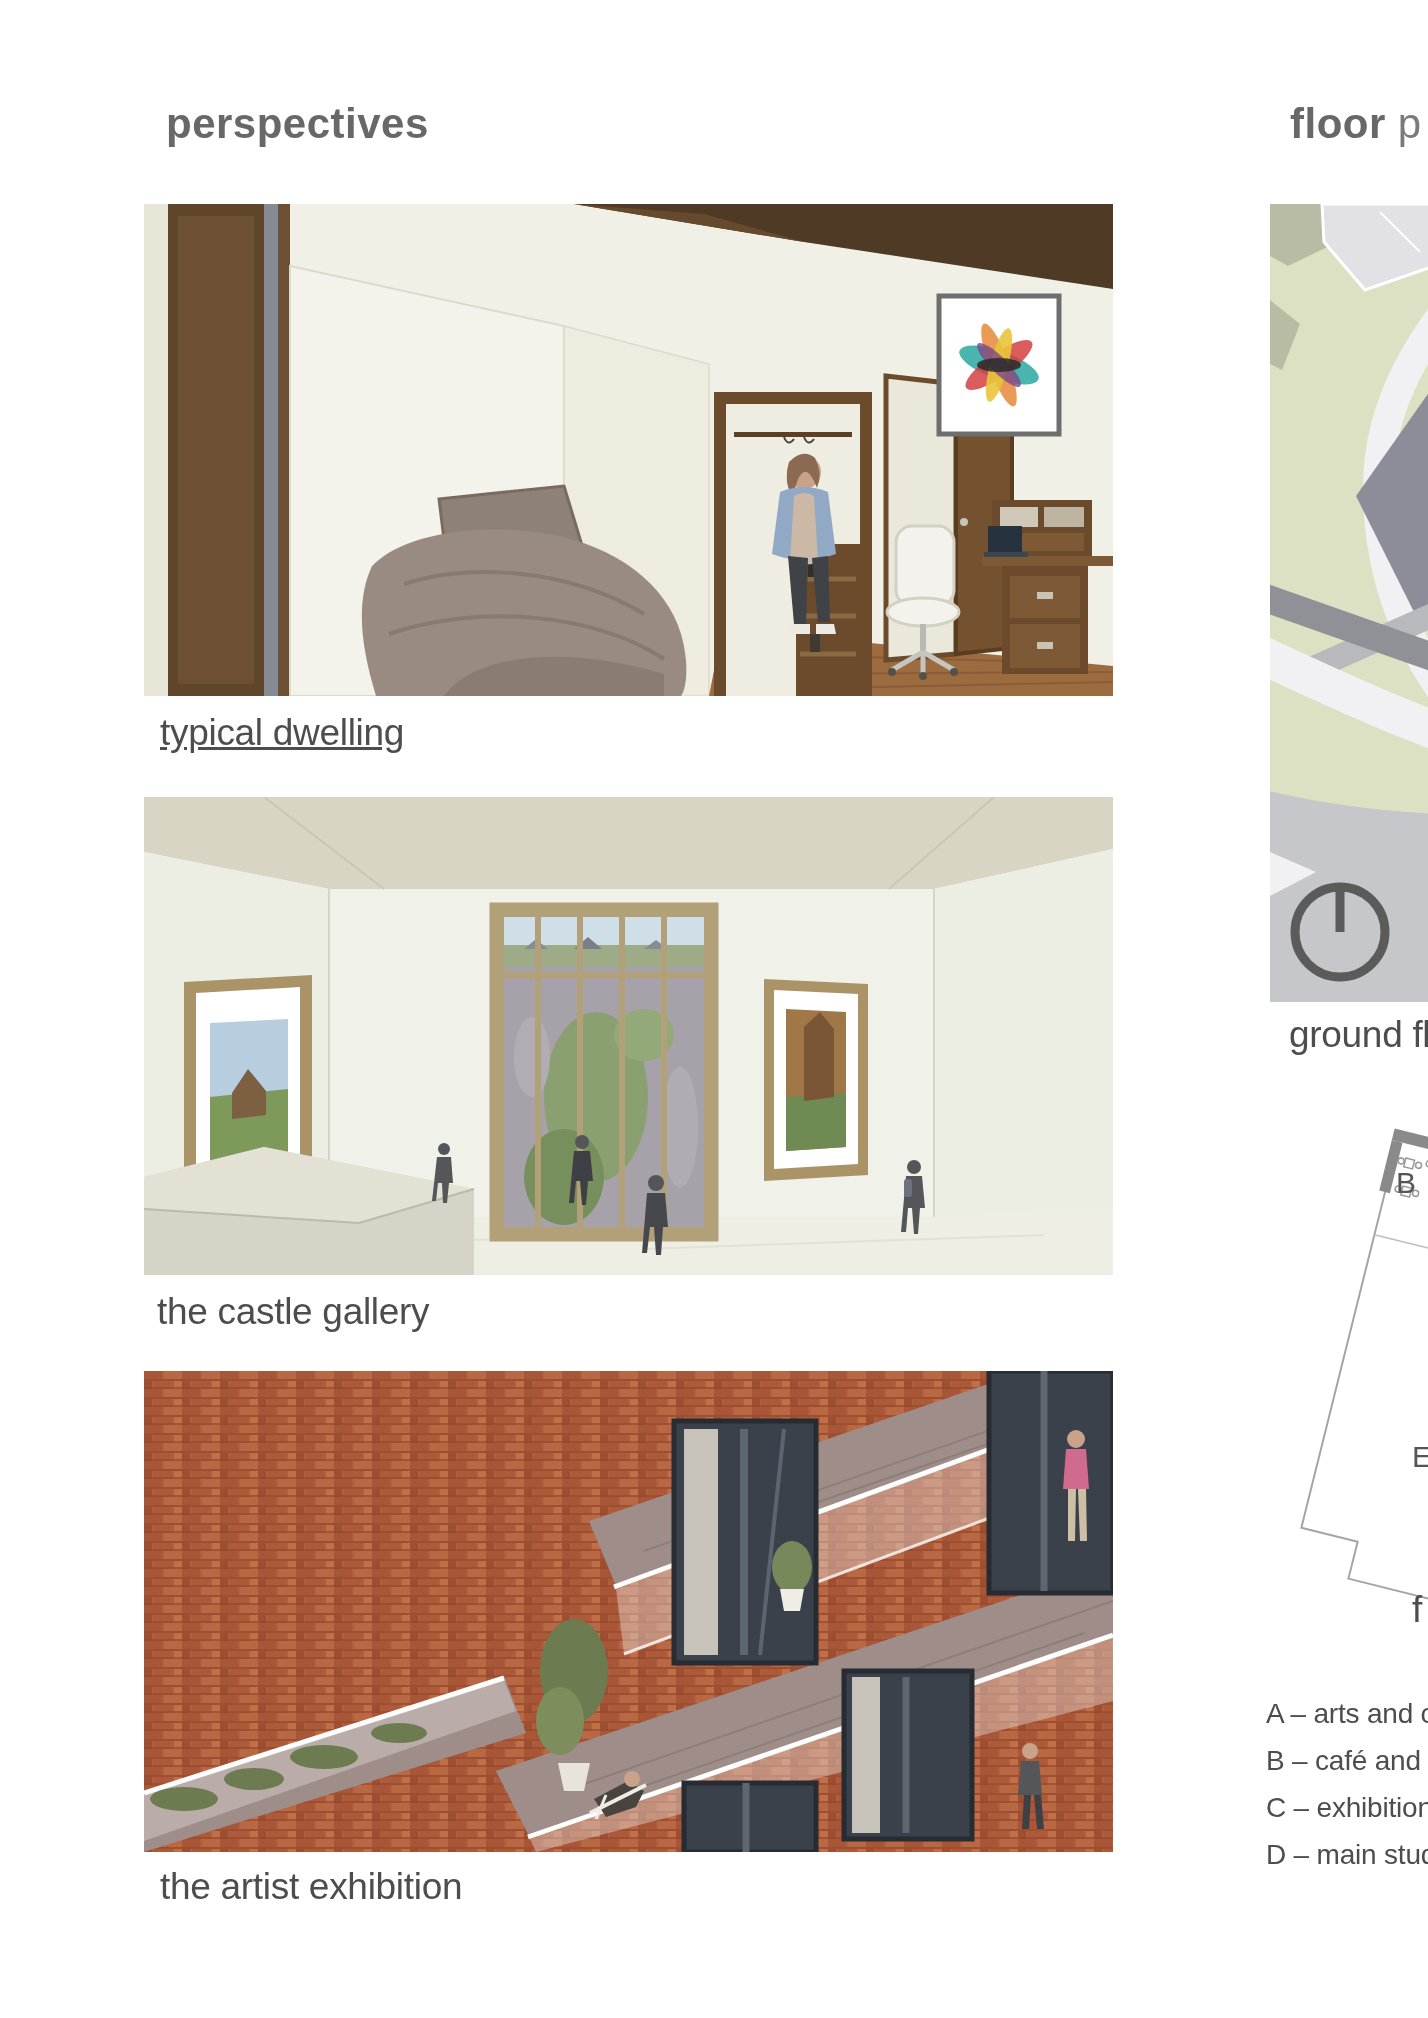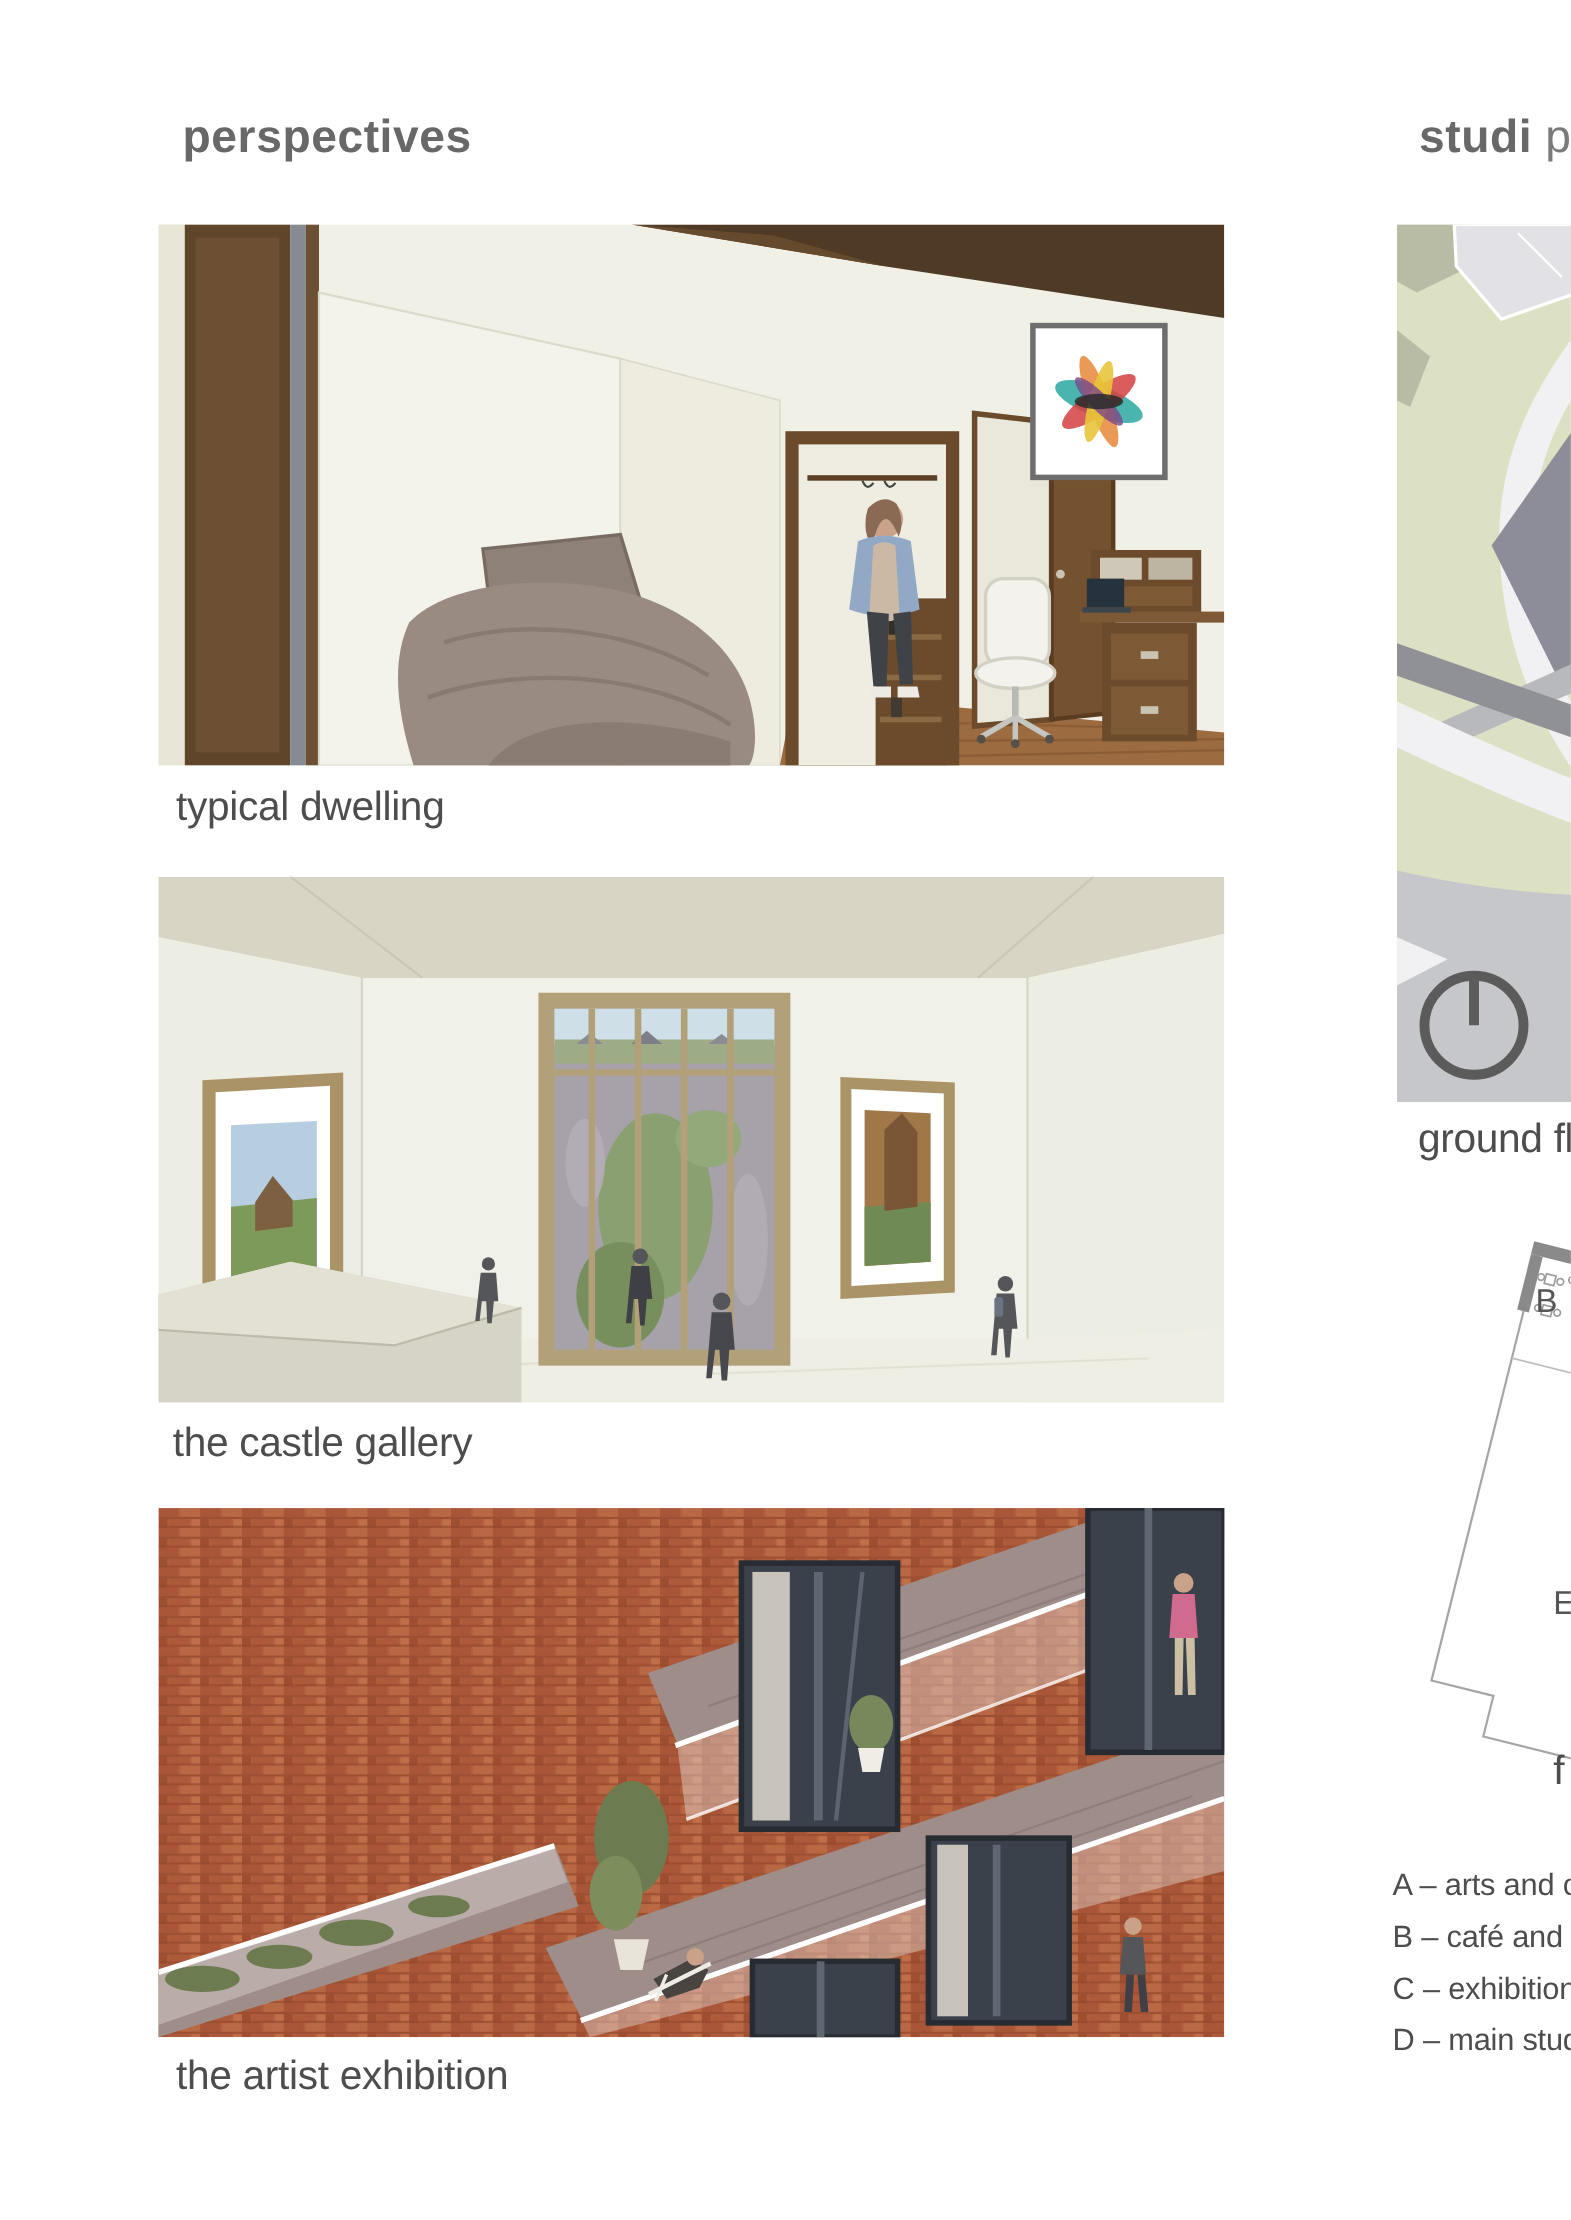--- a/index.html
+++ b/index.html
@@ -122,21 +122,21 @@
     </g>
 
     <g>
       <polygon points="295,295 420,282 440,348 303,360" fill="#8d8178" stroke="#776b62" stroke-width="3"></polygon>
       <path d="M228,362 C258,330 335,318 405,330 C472,342 522,380 537,430 C546,462 542,485 537,492 L232,492 C216,440 212,396 228,362 Z" fill="#998b82"></path>
       <path d="M260,380 C320,360 420,362 500,410 M245,430 C330,400 450,408 520,455" stroke="#83766d" stroke-width="4" fill="none" opacity="0.8"></path>
       <path d="M300,492 C330,450 420,440 520,470 L520,492 Z" fill="#8a7c73"></path>
     </g>
   </svg>
 </figure>
-<figcaption class="abs caption" style="left:160px;top:712px;">typical dwelling</figcaption>
+<figcaption class="abs caption" style="left:160px;top:712px;text-decoration:underline;">typical dwelling</figcaption>
 
 <figure class="abs" style="left:144px;top:797px;">
   <svg class="figure-img" width="969" height="478" viewBox="0 0 969 478">
     <rect width="969" height="478" fill="#f0f1e8"></rect>
     <polygon points="0,0 969,0 969,52 790,92 185,92 0,55" fill="#d9d5c5"></polygon>
     <g stroke="#c7c3b2" stroke-width="2" opacity="0.8">
       <line x1="120" y1="0" x2="240" y2="92"></line>
         <line x1="850" y1="0" x2="745" y2="92"></line>
     </g>
     <polygon points="0,55 185,92 185,478 0,478" fill="#edeee3"></polygon>
@@ -315,21 +315,21 @@
     <g>
       <circle cx="886" cy="380" r="8" fill="#c9a289"></circle>
       <path d="M877,390 h18 l3,34 h-24 z" fill="#55565a"></path>
       <path d="M880,424 h7 l-2,34 h-7 z M890,424 h7 l3,34 h-7 z" fill="#3e4046"></path>
     </g>
   </svg>
 </figure>
 <figcaption class="abs caption" style="left:160px;top:1866px;">the artist exhibition</figcaption>
 
 <h1 class="abs heading" style="left:1290px;top:72px;">
-  <span>studi</span><span class="light">p</span>
+  <span>floor</span><span class="light">p</span>
 </h1>
 
 <figure class="abs" style="left:1270px;top:204px;">
   <svg class="figure-img" width="300" height="798" viewBox="0 0 300 798">
     <rect width="300" height="798" fill="#dce1c3"></rect>
 
     <polygon points="0,0 62,0 76,34 18,62 0,52" fill="#b9bca4"></polygon>
     <polygon points="0,96 30,120 12,166 0,160" fill="#b9bca4"></polygon>
 
     <polygon points="52,0 192,0 170,60 95,86 54,38" fill="#e2e2e6" stroke="#ffffff" stroke-width="3"></polygon>

